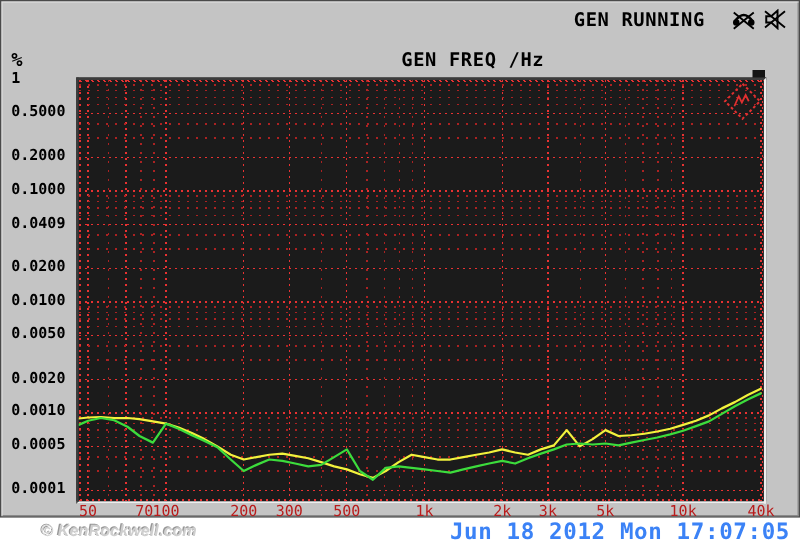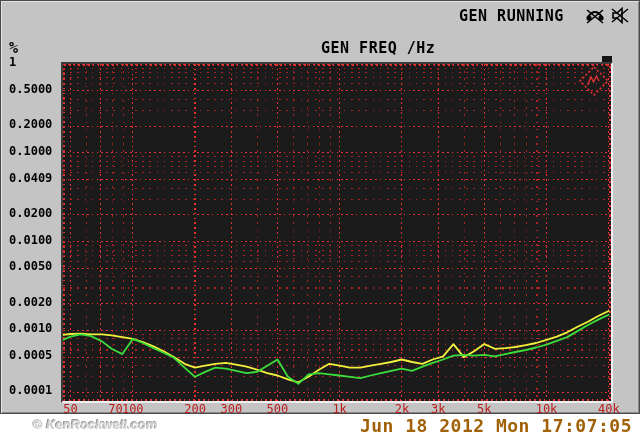--- a/index.html
+++ b/index.html
@@ -147,14 +147,14 @@
       <div class="xtick" style="left: 254.362px;">500</div>
       <div class="xtick" style="left: 316.636px;">1k</div>
       <div class="xtick" style="left: 378.911px;">2k</div>
       <div class="xtick" style="left: 415.339px;">3k</div>
       <div class="xtick" style="left: 461.233px;">5k</div>
       <div class="xtick" style="left: 523.507px;">10k</div>
       <div class="xtick" style="left: 585.782px;">40k</div>
     </div>
 
   <span class="watermark">© KenRockwell.com</span>
-  <span class="datetime" id="datetime" style="color: #a16207; margin-left: 16px;">Jun 18 2012 Mon 17:07:05</span>
+  <span class="datetime" id="datetime" style="color: #3b82f6; margin-left: 16px;">Jun 18 2012 Mon 17:07:05</span>
 </div>
 
 </body></html>

